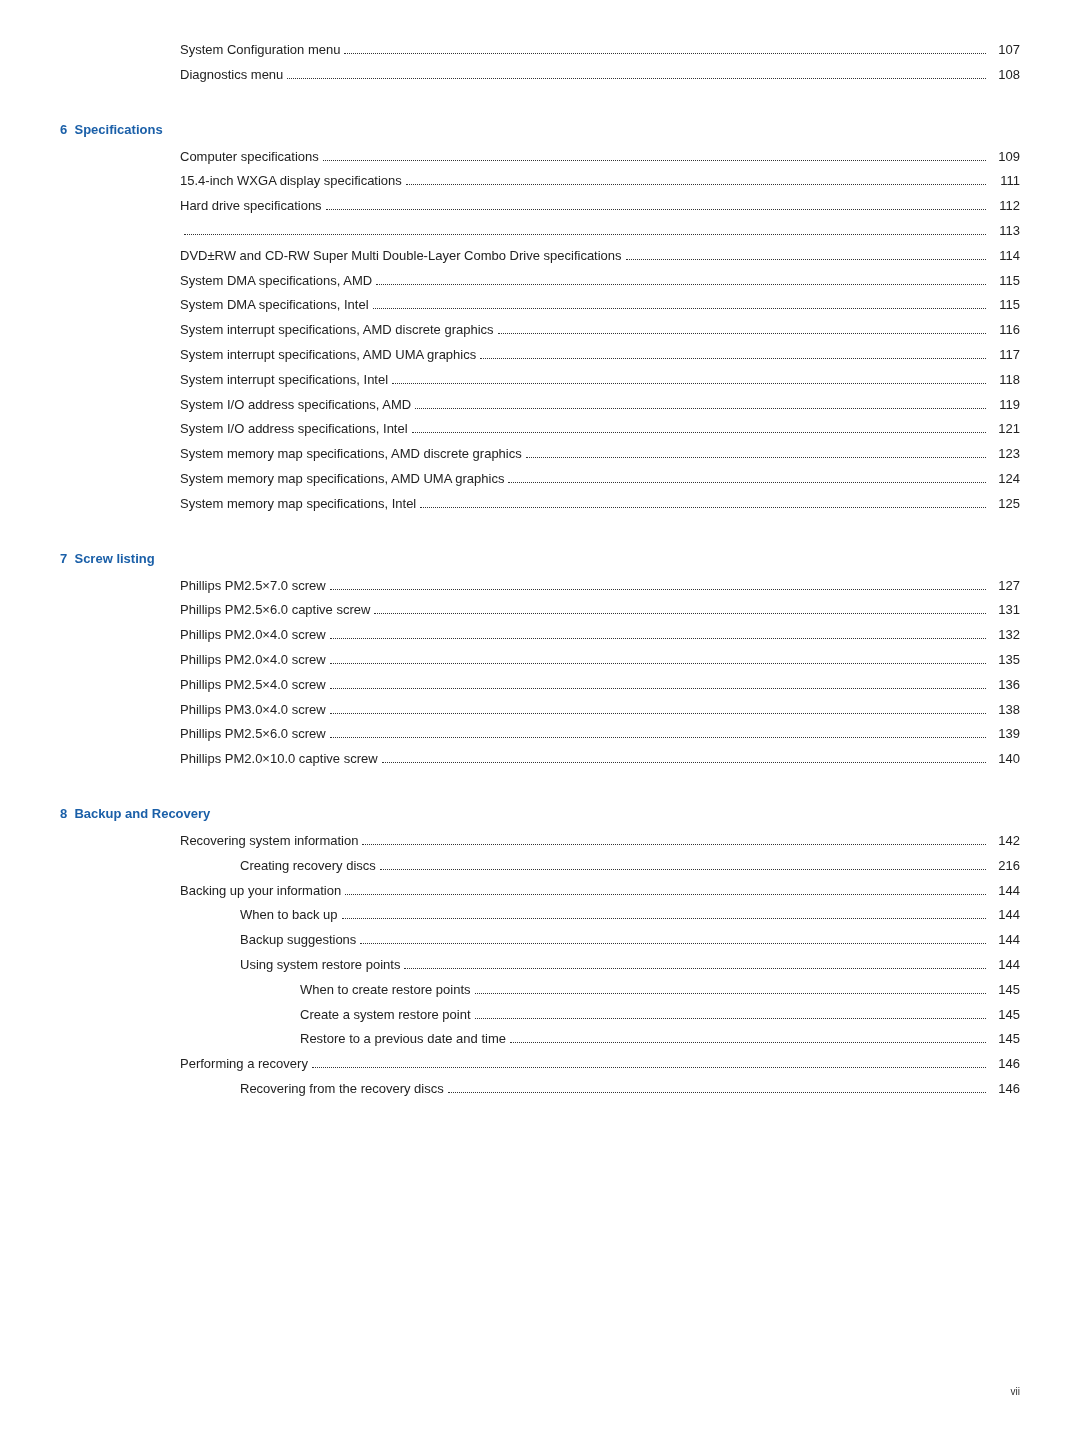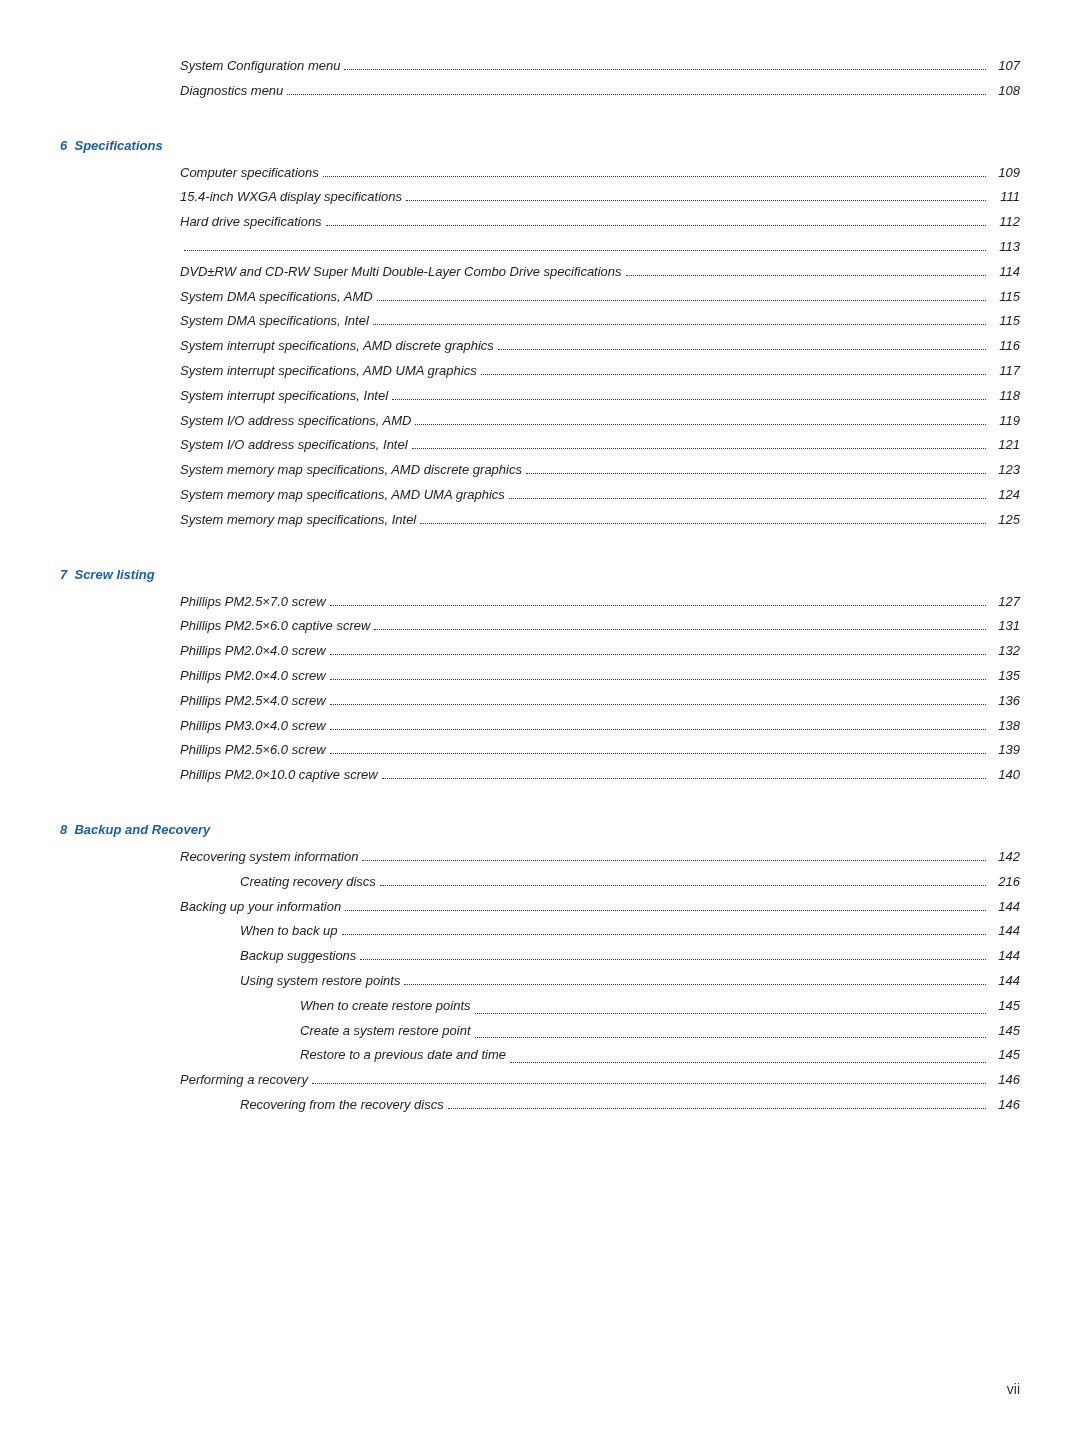--- a/index.html
+++ b/index.html
@@ -11,22 +11,21 @@
       background: #ffffff;
       font-family: Arial, Helvetica, sans-serif;
       font-size: 13px;
       color: #222222;
       width: 1080px;
       min-height: 1437px;
       padding: 40px 60px 60px 60px;
     }
     .page-content {
       max-width: 960px;
-      margin: 16px auto;
-      font-style: italic;
+      margin: 0 auto;
     }
     .toc-entry {
       display: flex;
       align-items: baseline;
       margin-bottom: 4px;
       line-height: 1.6;
     }
     .toc-entry .entry-text {
       white-space: nowrap;
       flex-shrink: 0;
@@ -41,21 +40,21 @@
     .toc-entry .page-num {
       white-space: nowrap;
       flex-shrink: 0;
       min-width: 30px;
       text-align: right;
     }
 
     
     .indent-1 { padding-left: 120px; }
     .indent-2 { padding-left: 180px; }
-    .indent-3 { padding-left: 240px; align-items: flex-end; }
+    .indent-3 { padding-left: 240px; }
 
     .section-header {
       margin-top: 36px;
       margin-bottom: 10px;
     }
     .section-header .section-num {
       color: #1a5fa8;
       font-weight: bold;
       font-size: 13px;
     }
@@ -66,21 +65,21 @@
     }
 
     .top-entries {
       margin-bottom: 10px;
     }
 
     .page-footer {
       position: fixed;
       bottom: 40px;
       right: 60px;
-      font-size: 14px;
+      font-size: 10px;
       color: #333;
     }
   </style>
 </head>
 <body>
 
 <div class="page-content">
 
   <div class="top-entries">
 

